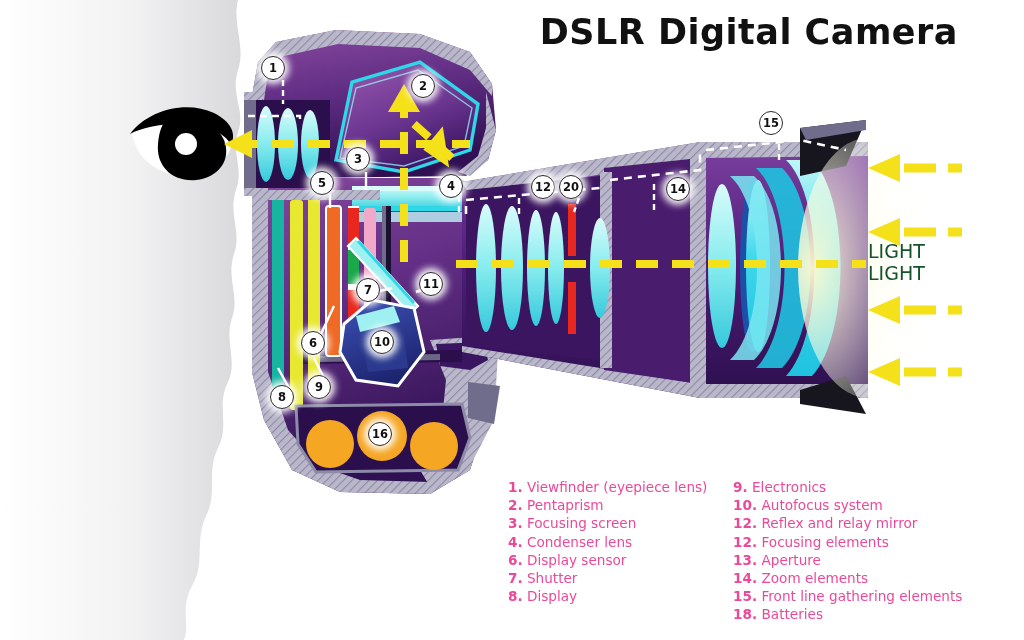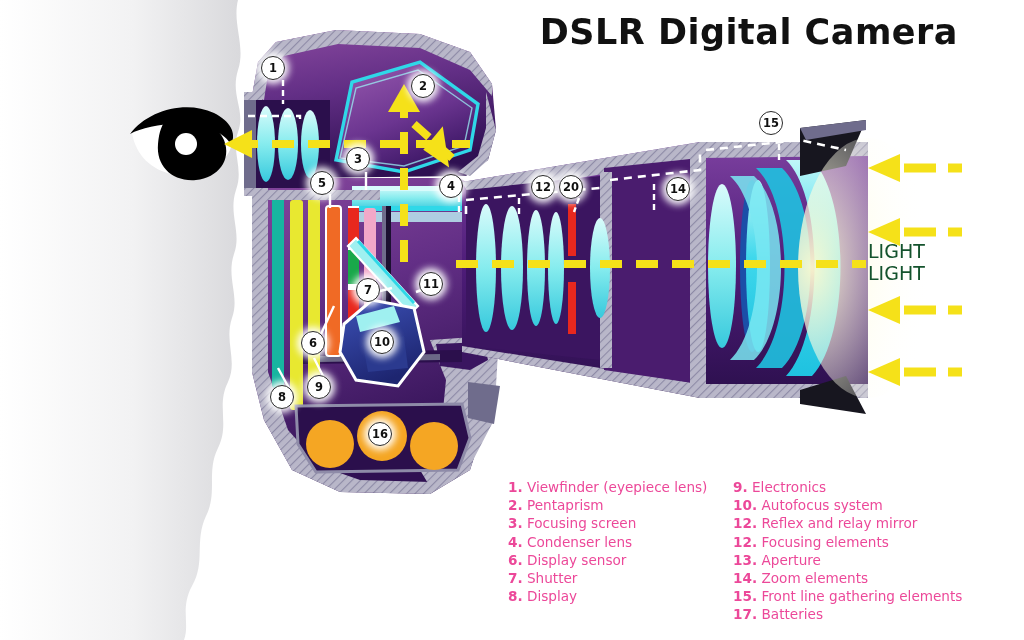--- a/index.html
+++ b/index.html
@@ -327,21 +327,21 @@
       <div class="legend-item"><b>8.</b><span> Display</span></div>
     </div>
   <div class="legend-col col2">
       <div class="legend-item"><b>9.</b><span> Electronics</span></div>
       <div class="legend-item"><b>10.</b><span> Autofocus system</span></div>
       <div class="legend-item"><b>12.</b><span> Reflex and relay mirror</span></div>
       <div class="legend-item"><b>12.</b><span> Focusing elements</span></div>
       <div class="legend-item"><b>13.</b><span> Aperture</span></div>
       <div class="legend-item"><b>14.</b><span> Zoom elements</span></div>
       <div class="legend-item"><b>15.</b><span> Front line gathering elements</span></div>
-      <div class="legend-item"><b>17.</b><span> Batteries</span></div>
+      <div class="legend-item"><b>18.</b><span> Batteries</span></div>
     </div>
 </div>
 
 <div class="cal" style="left: 261px; top: 56px;">1</div>
 <div class="cal" style="left: 411px; top: 74px;">2</div>
 <div class="cal" style="left: 346px; top: 147px;">3</div>
 <div class="cal" style="left: 439px; top: 174px;">4</div>
 <div class="cal" style="left: 310px; top: 171px;">5</div>
 <div class="cal" style="left: 301px; top: 331px;">6</div>
 <div class="cal" style="left: 356px; top: 278px;">7</div>

